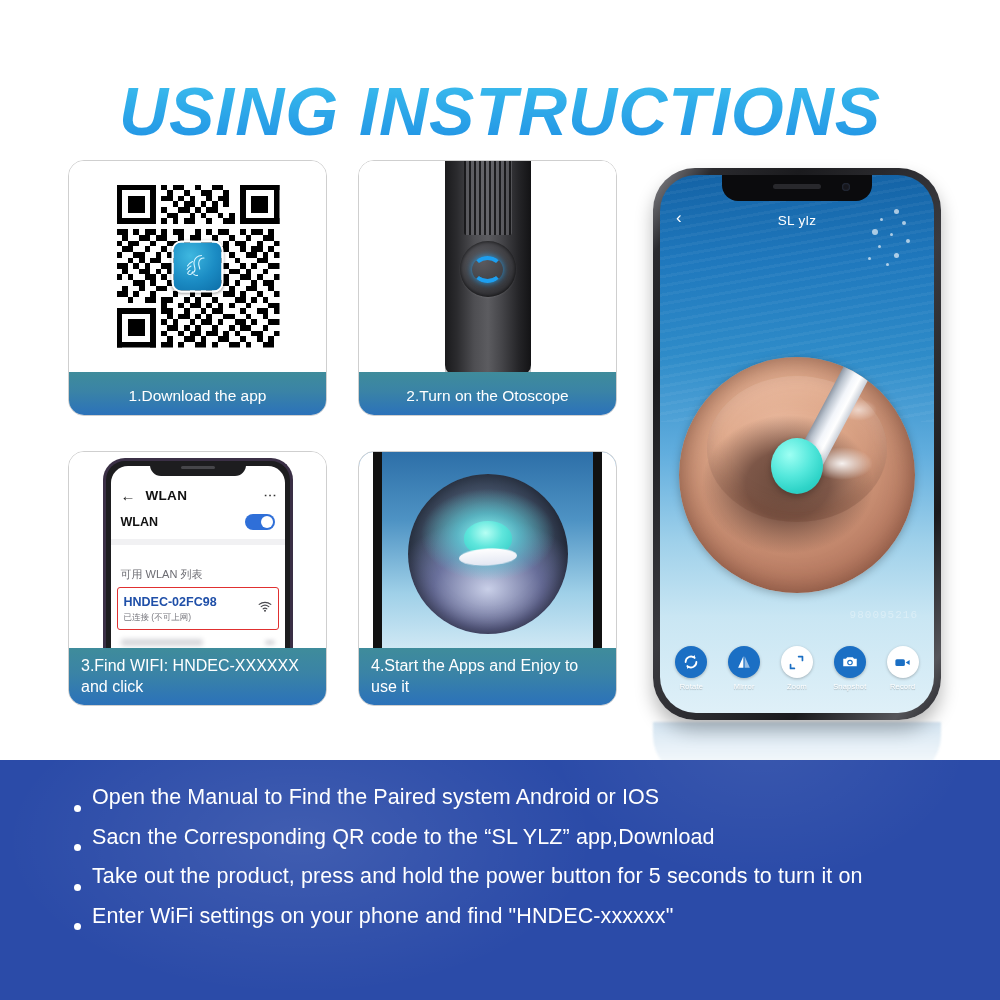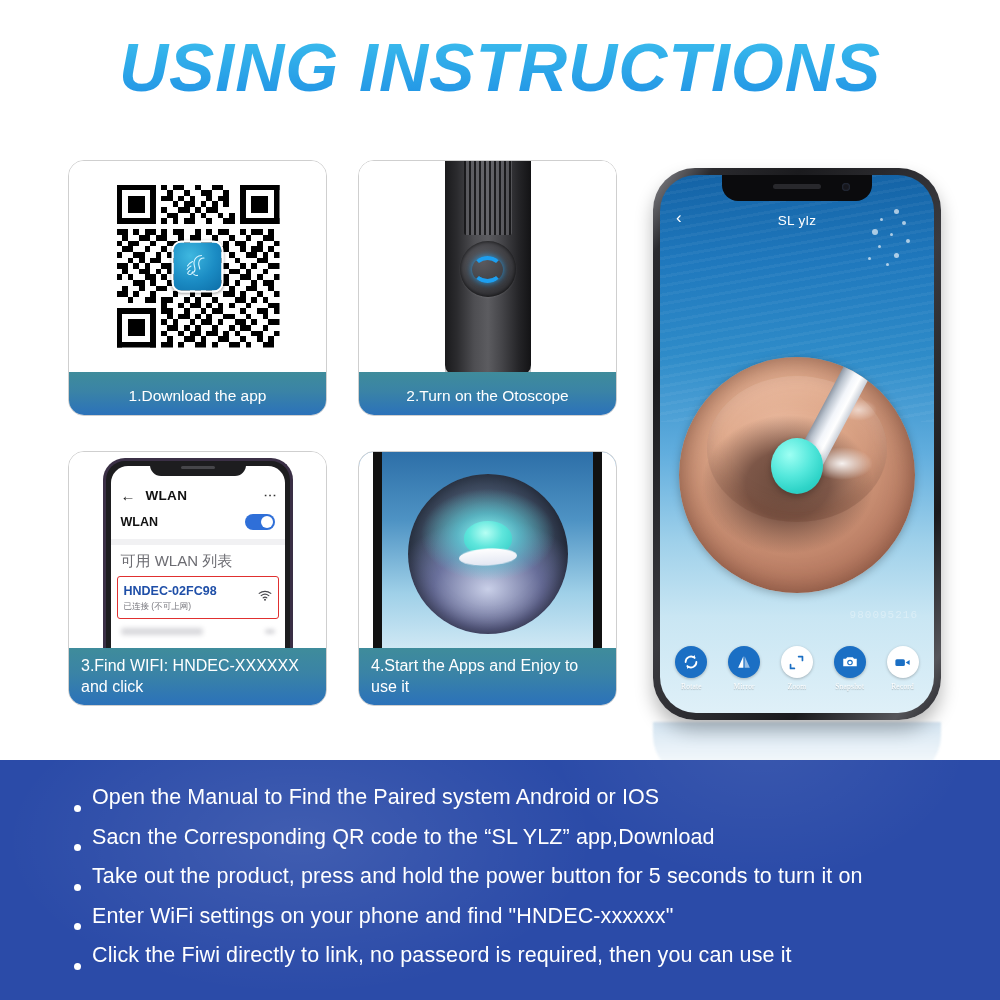--- a/index.html
+++ b/index.html
@@ -18,20 +18,21 @@
     font-size: 68px;
     font-weight: 700;
     font-style: italic;
     letter-spacing: 1px;
     background: linear-gradient(180deg, #41c3ef 0%, #31aeea 38%, #1f8fe4 100%);
     -webkit-background-clip: text;
     background-clip: text;
     color: transparent;
     -webkit-text-fill-color: transparent;
     text-shadow: 0 0 0 rgba(0,0,0,0);
+    margin-top: 44px;
   }
 
   
   .cards { position: absolute; left: 68px; top: 160px; width: 550px; }
   .card-row { display: flex; gap: 31px; }
   .card-row + .card-row { margin-top: 35px; }
   .card {
     position: relative;
     width: 259px;
     border: 1px solid #cfcfcf;
@@ -119,21 +120,21 @@
   .mini-notch::after { content:""; position:absolute; left:50%; top:5px; transform:translateX(-50%); width:34px; height:3px; border-radius:2px; background:#46464a; }
   .wlan-top { display:flex; align-items:center; gap:10px; padding: 22px 10px 7px 10px; }
   .wlan-back { font-size: 15px; color:#1c1c1c; line-height:1; }
   .wlan-title { font-size: 13.5px; font-weight: 700; color:#111; letter-spacing:.3px; }
   .wlan-dots { margin-left:auto; font-size:13px; color:#333; letter-spacing:0; line-height:.7; writing-mode: vertical-rl; }
   .wlan-row { display:flex; align-items:center; padding: 4px 10px 9px 10px; }
   .wlan-row-label { font-size: 12.5px; font-weight: 700; color:#111; }
   .wlan-toggle { margin-left:auto; width:30px; height:16px; border-radius:9px; background:#2f6fd8; position:relative; }
   .wlan-toggle::after { content:""; position:absolute; right:2px; top:2px; width:12px; height:12px; border-radius:50%; background:#fff; }
   .wlan-divider { height: 6px; background: #f1f1f3; }
-  .wlan-sec { font-size: 15px; color:#6c6c72; padding: 7px 10px 5px 10px; }
+  .wlan-sec { font-size: 11px; color:#6c6c72; padding: 22px 10px 5px 10px; }
   .wlan-hit {
     margin: 0 6px; border: 1.6px solid #e03030; border-radius: 3px;
     padding: 4px 6px 5px 6px; display:flex; align-items:center;
   }
   .wlan-ssid { font-size: 12.5px; font-weight: 700; color:#1f4fa8; line-height:1.25; }
   .wlan-sub { font-size: 8.5px; color:#7a7a80; margin-top:1px; }
   .wlan-wifi { margin-left:auto; font-size:13px; color:#4a4a50; }
   .blur-row { margin: 9px 10px 0 10px; height: 11px; }
   .blur-row .b1 { height: 7px; width: 82px; border-radius: 3px; background: #d7d7db; filter: blur(2.4px); }
   .blur-row .b2 { height: 5px; width: 10px; border-radius: 2px; background: #d7d7db; filter: blur(2.2px); float:right; margin-top:-6px; }
@@ -236,21 +237,21 @@
     background: radial-gradient(circle at 36% 30%, #9dfff3 0%, #55e8dc 42%, #2fd4c8 70%, #1fbdb4 100%);
     box-shadow: 0 2px 6px rgba(0,0,0,.25);
   }
   .watermark {
     position:absolute; right:16px; bottom:92px; z-index:5;
     font-size:11px; letter-spacing:1px; color: rgba(255,255,255,.35);
     font-family:"Liberation Mono", monospace;
   }
   .toolbar {
     position:absolute; left:0; bottom:22px; width:100%; z-index:6;
-    display:flex; justify-content:center; gap:10px; padding: 0 10px; font-family: Liberation Serif, serif;
+    display:flex; justify-content:center; gap:10px; padding: 0 10px;
   }
   .tool { width:46px; display:flex; flex-direction:column; align-items:center; gap:4px; }
   .tool .circle {
     width: 32px; height: 32px; border-radius:50%;
     background: #1b6fc4; color:#fff;
     display:flex; align-items:center; justify-content:center;
     box-shadow: 0 1px 3px rgba(0,0,0,.25);
   }
   .tool.inv .circle { background: #ffffff; color: #1b6fc4; }
   .tool .lbl { font-size:7.5px; color:#ffffff; letter-spacing:.2px; text-shadow:0 1px 1px rgba(0,0,0,.25); }
@@ -749,18 +750,14 @@
       <span class="txt">Sacn the Corresponding QR code to the “SL YLZ”  app,Download</span>
     </div>
     <div class="bullet">
       <span class="dot"></span>
       <span class="txt">Take out the product, press and hold the power button for 5 seconds to turn it on</span>
     </div>
     <div class="bullet">
       <span class="dot"></span>
       <span class="txt">Enter WiFi settings on your phone and find "HNDEC-xxxxxx"</span>
     </div>
-    <div class="bullet">
-      <span class="dot"></span>
-      <span class="txt">Click the Fiwi directly to link, no passeord is required, then you can use it</span>
-    </div>
   </div>
 </div>
 
 </body></html>

